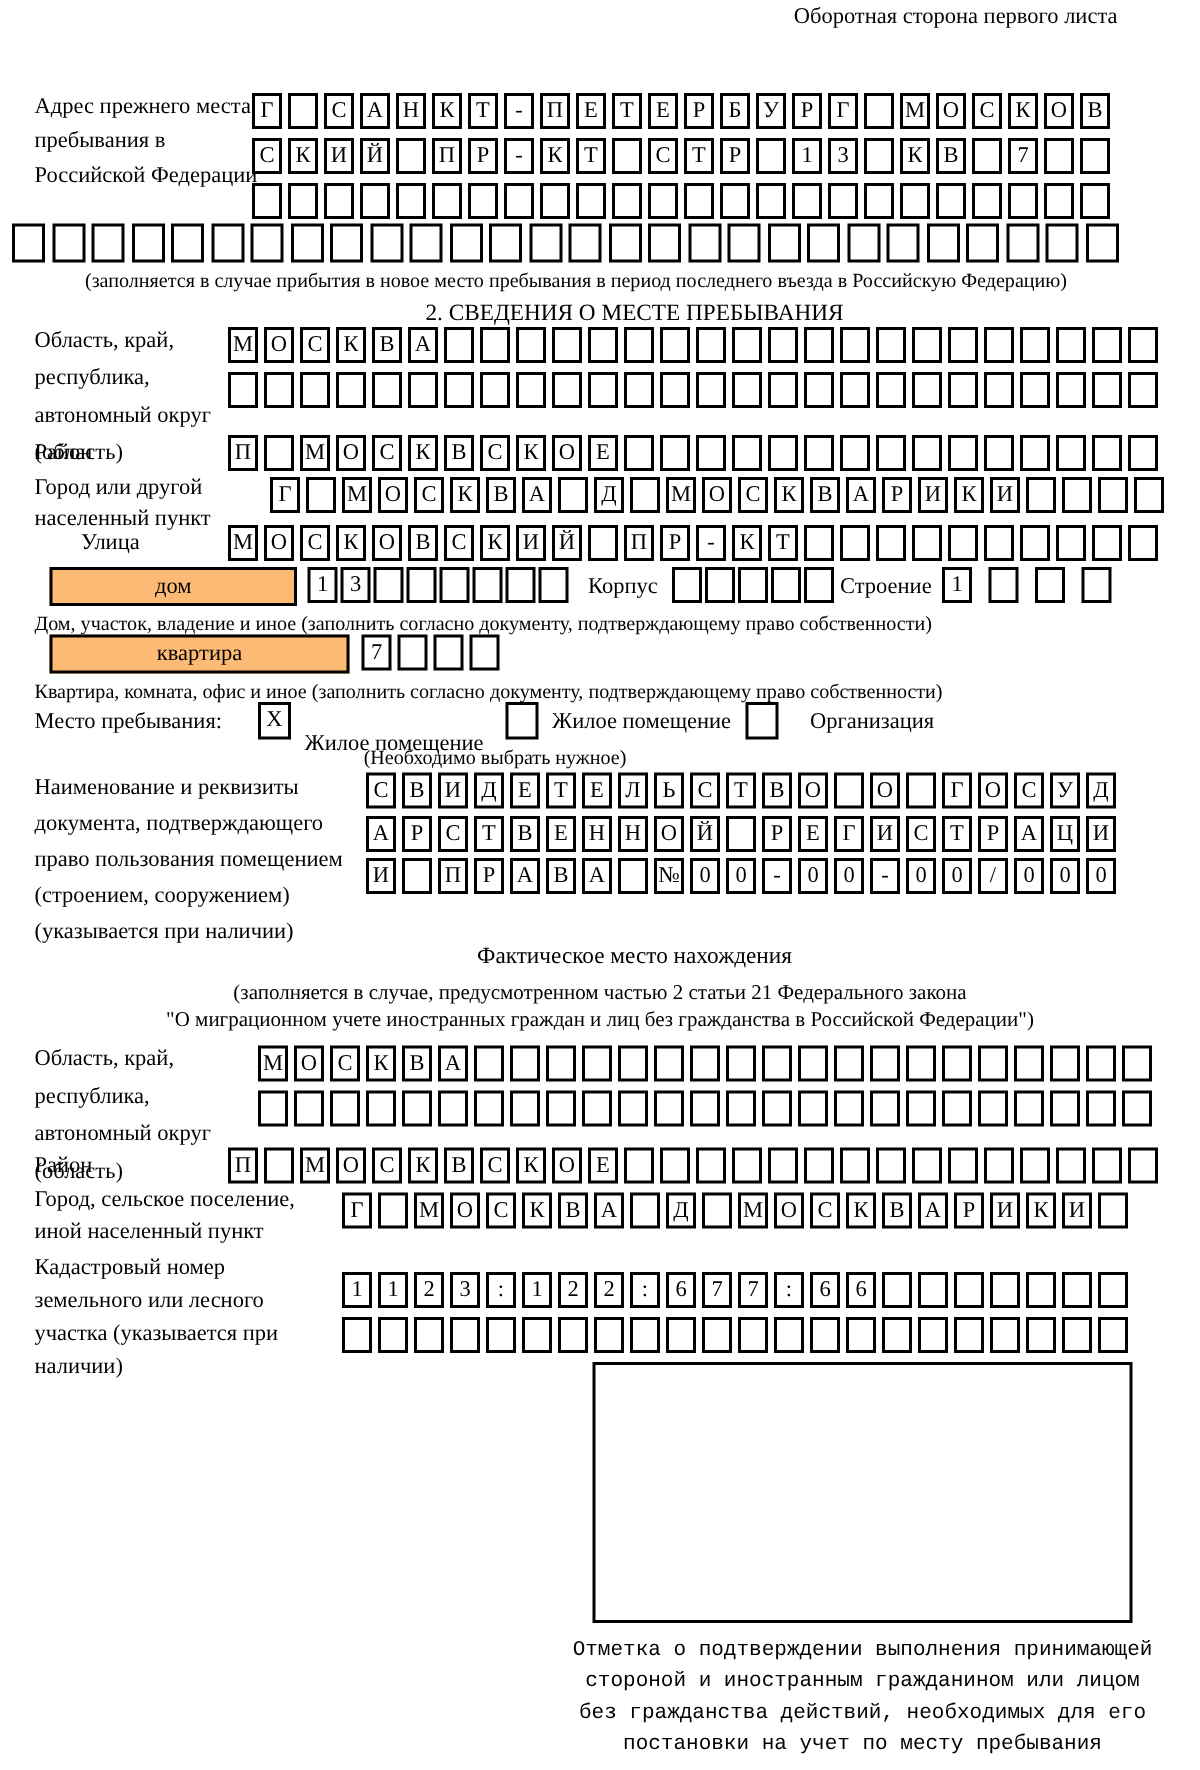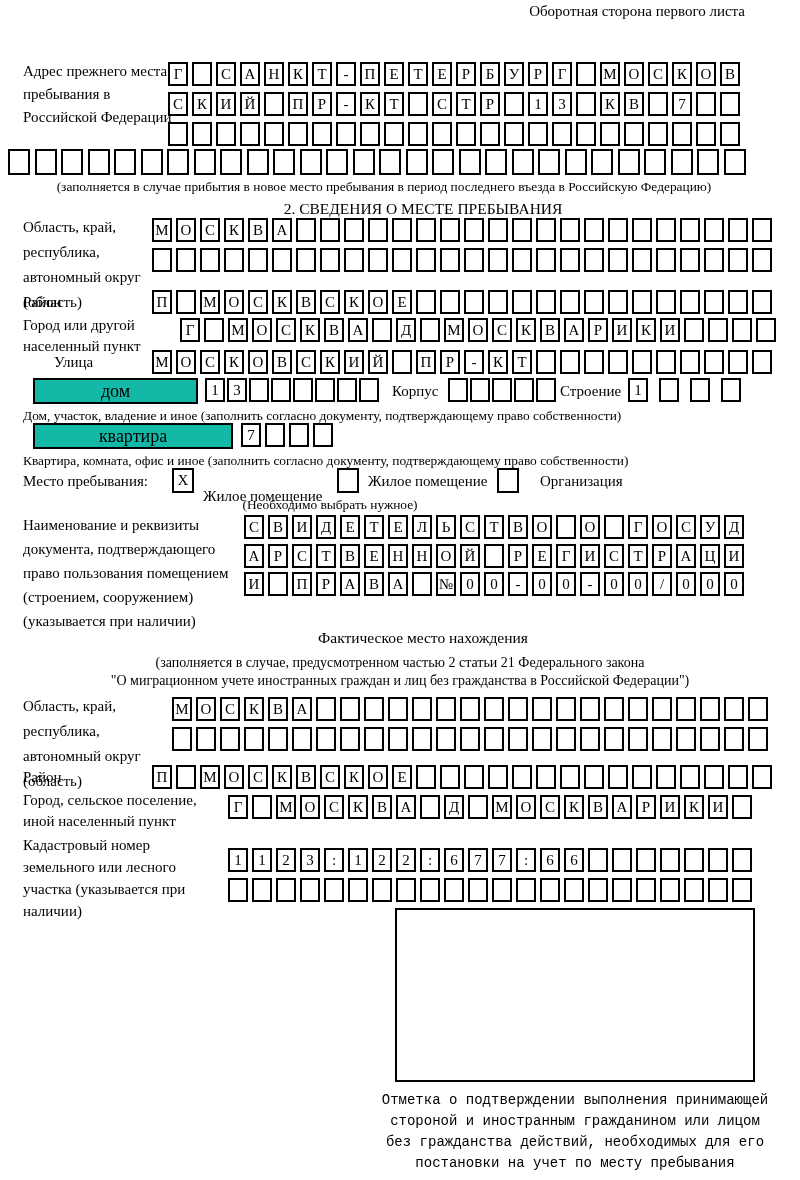--- a/index.html
+++ b/index.html
@@ -16,21 +16,21 @@
   .cell{
     box-sizing:border-box;flex:none;width:20px;height:24px;margin-right:4px;
     border:2px solid #000;background:#fff;display:flex;align-items:center;justify-content:center;
     font-size:15px;line-height:1;
   }
   .cellrow.tight .cell{margin-right:2px;}
   .cellrow.loose .cell{margin-right:11px;}
   .cellrow.wide .cell{width:22px;height:26px;margin-right:4.5px;}
   .labelbox{
     position:absolute;box-sizing:border-box;border:2px solid #000;height:26px;
-    display:flex;align-items:center;justify-content:center;font-size:18px;background:#14b8a6;
+    display:flex;align-items:center;justify-content:center;font-size:15px;background:#fdba74;
   }
   .checkbox{
     position:absolute;box-sizing:border-box;width:22px;height:25px;border:2px solid #000;
     display:flex;align-items:center;justify-content:center;font-size:15px;background:#fff;
   }
   .bigbox{position:absolute;box-sizing:border-box;border:2px solid #000;background:#fff;}
 </style>
 </head>
 <body>
 

